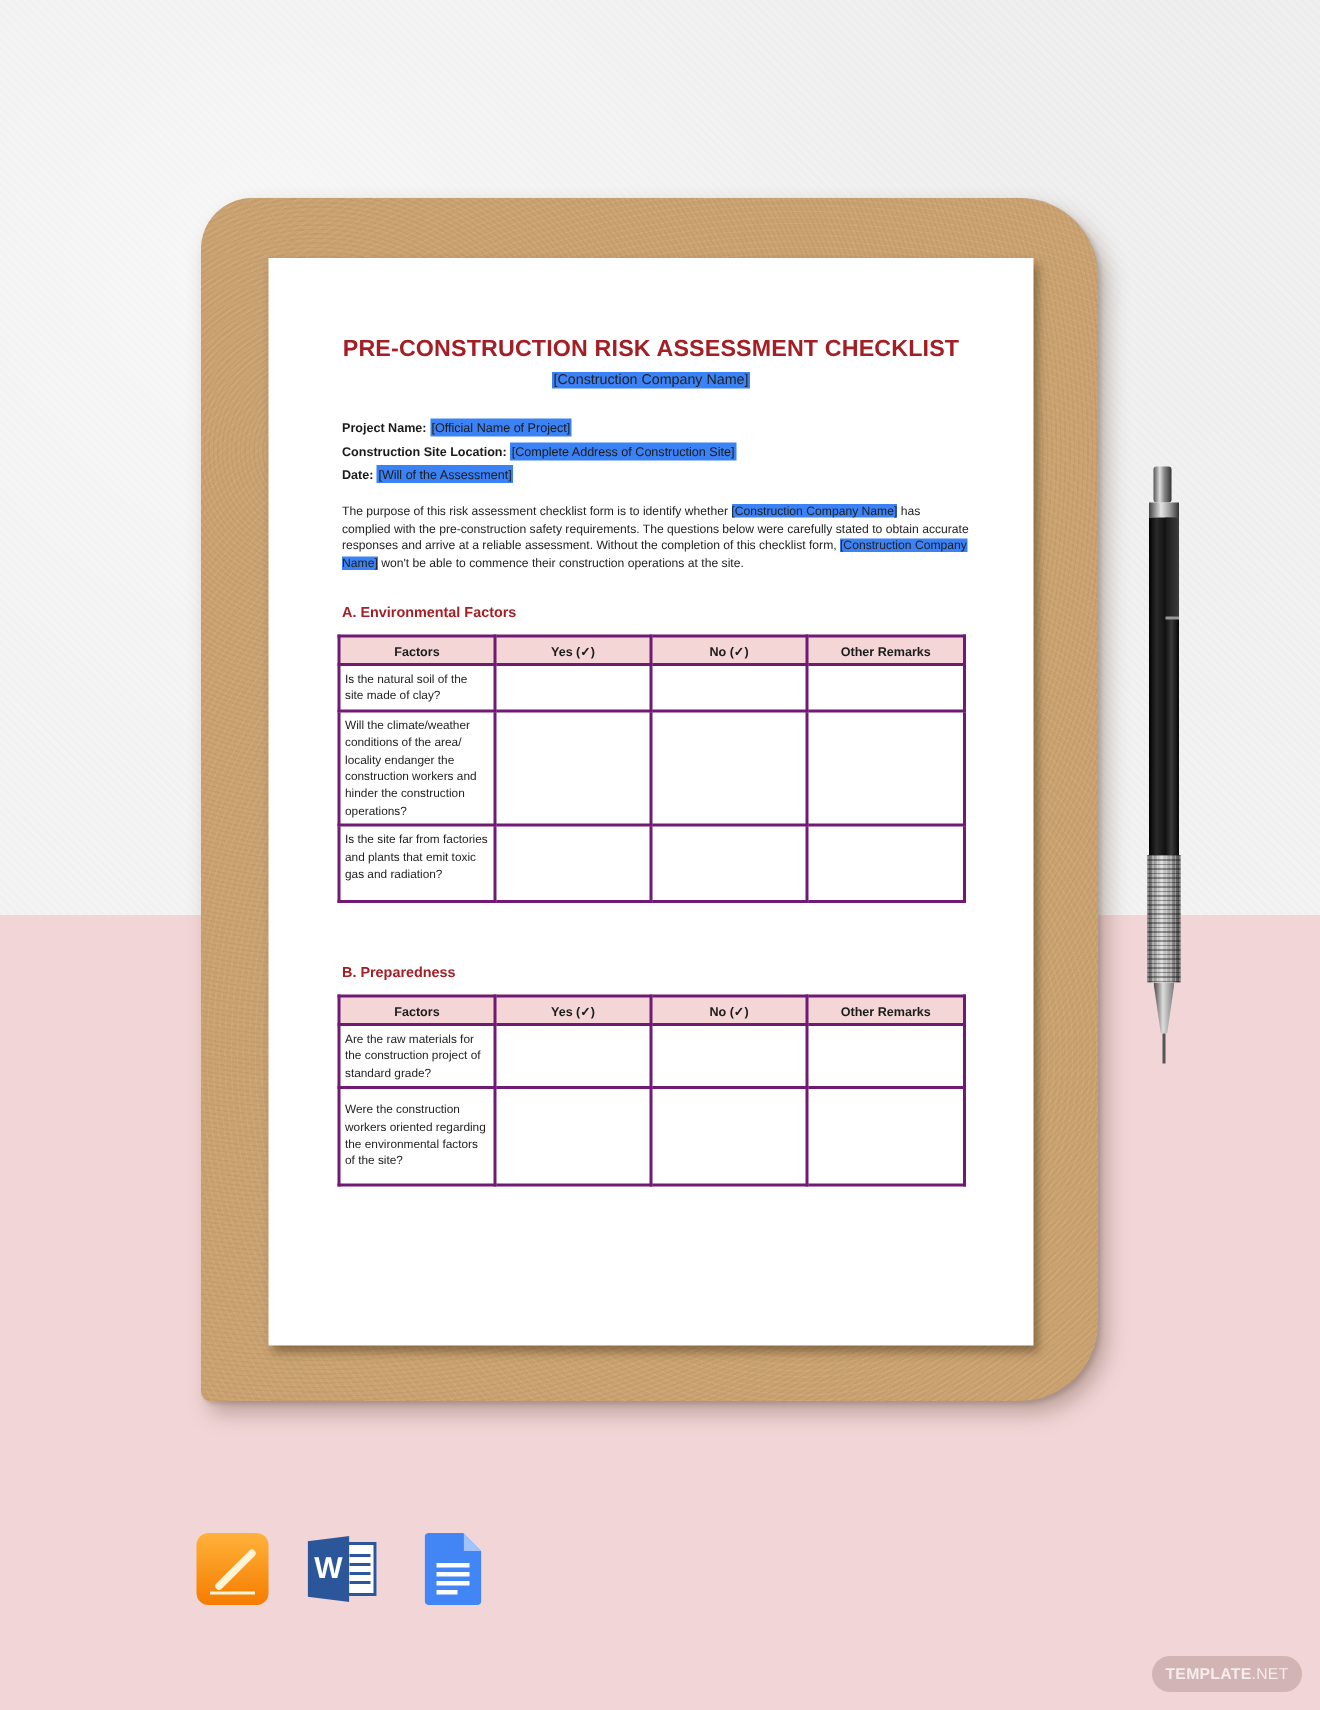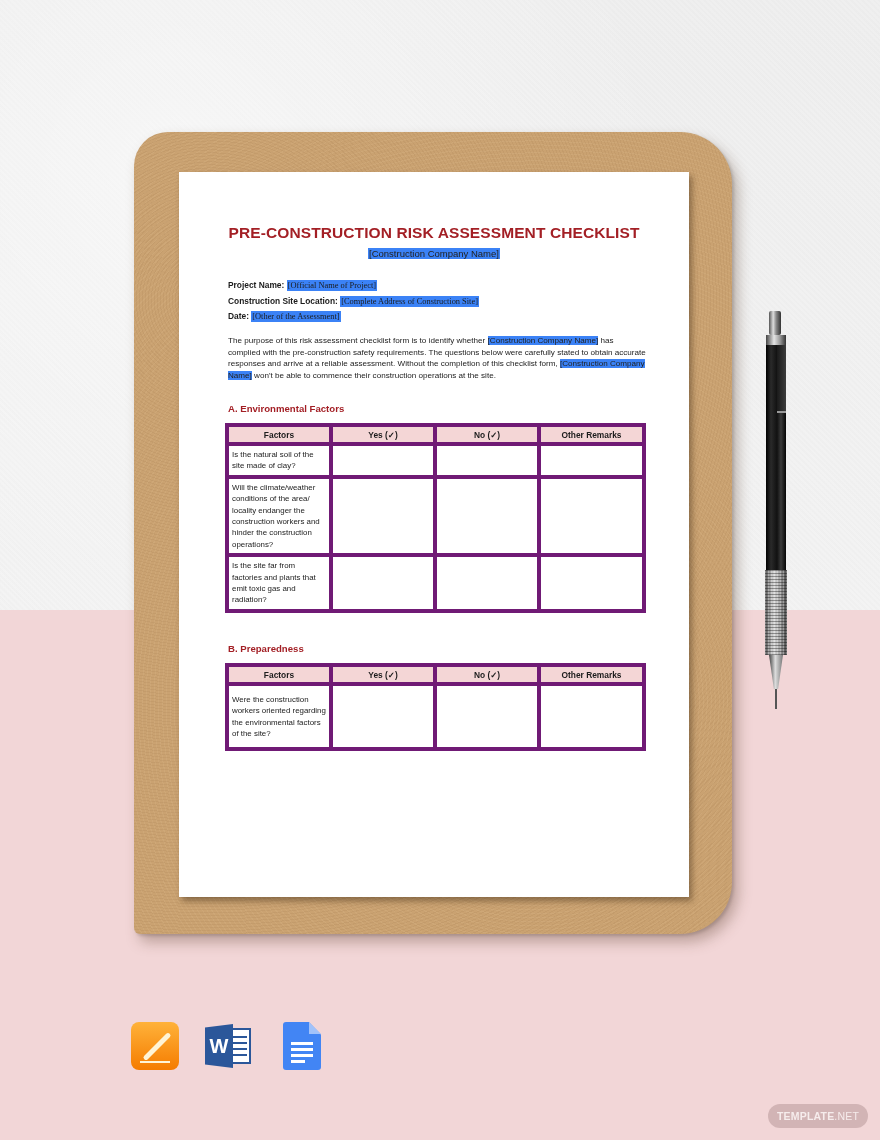--- a/index.html
+++ b/index.html
@@ -34,34 +34,34 @@
     position: absolute; left: 0; right: 0; top: 52px;
     text-align: center; color: #a31f25;
     font-weight: bold; font-size: 15.5px; letter-spacing: 0.1px;
   }
   .doc-subtitle-wrap { position: absolute; left: 0; right: 0; top: 71px; text-align: center; }
   .hl { background: #3b82f6; }
   .doc-subtitle { font-size: 9.5px; color: #222; padding: 0 1px; }
   .meta { position: absolute; left: 49px; top: 107px; font-size: 8.4px; color: #1b1b1b; }
   .meta-row { height: 15.5px; line-height: 12px; }
   .meta-label { font-weight: bold; }
-  .meta-val { padding: 1px 1px; font-family: Liberation Serif, serif; }
+  .meta-val { padding: 1px 1px; }
   .intro {
     position: absolute; left: 49px; top: 163px; width: 420px;
     font-size: 8.1px; line-height: 11.6px; color: #222;
   }
   .section-title {
     position: absolute; left: 49px; font-size: 9.6px; font-weight: bold; color: #a31f25;
   }
   table.checklist {
     position: absolute; left: 46px; width: 417px;
     border-collapse: collapse; table-layout: fixed;
   }
   table.checklist th, table.checklist td {
-    border: 4px solid #701a75; vertical-align: top;
+    border: 2px solid #701a75; vertical-align: top;
   }
   table.checklist th {
     background: #f4d6d6; font-size: 8.4px; color: #1c1c1c; height: 19px;
     text-align: center; vertical-align: middle; font-weight: bold;
   }
   table.checklist td { font-size: 7.9px; line-height: 11.4px; color: #222; padding: 3px 3px; }
   col.c1 { width: 104px; } col.c2 { width: 104px; } col.c3 { width: 104px; } col.c4 { width: 105px; }
 
   
   .pencil { position: absolute; left: 765px; top: 311px; width: 26px; height: 400px; }
@@ -128,21 +128,21 @@
     <div class="meta-row">
       <span class="meta-label">Project Name:</span>
       <span class="meta-val hl">[Official Name of Project]</span>
     </div>
     <div class="meta-row">
       <span class="meta-label">Construction Site Location:</span>
       <span class="meta-val hl">[Complete Address of Construction Site]</span>
     </div>
     <div class="meta-row">
       <span class="meta-label">Date:</span>
-      <span class="meta-val hl">[Other of the Assessment]</span>
+      <span class="meta-val hl">[Will of the Assessment]</span>
     </div>
   </div>
 
   <p class="intro"><span>The purpose of this risk assessment checklist form is to identify whether </span><span class="hl">[Construction Company Name]</span><span> has complied with the pre-construction safety requirements. The questions below were carefully stated to obtain accurate responses and arrive at a reliable assessment. Without the completion of this checklist form, </span><span class="hl">[Construction Company Name]</span><span> won't be able to commence their construction operations at the site.</span></p>
 
   <div class="section-title" style="top:231px;">A. Environmental Factors</div>
   <table class="checklist" style="top:251px;">
     <colgroup>
         <col class="c1">
         <col class="c2">
@@ -185,20 +185,26 @@
         <col class="c3">
         <col class="c4">
       </colgroup>
     <tbody>
         <tr>
       <th>Factors</th>
       <th>Yes (✓)</th>
       <th>No (✓)</th>
       <th>Other Remarks</th>
     </tr>
+    <tr style="height:42px;">
+      <td>Are the raw materials for the construction project of standard grade?</td>
+      <td></td>
+      <td></td>
+      <td></td>
+    </tr>
     <tr style="height:65px;">
       <td style="padding-top:8px;">Were the construction workers oriented regarding the environmental factors of the site?</td>
       <td></td>
       <td></td>
       <td></td>
     </tr>
   </tbody>
     </table>
 </div>
 

